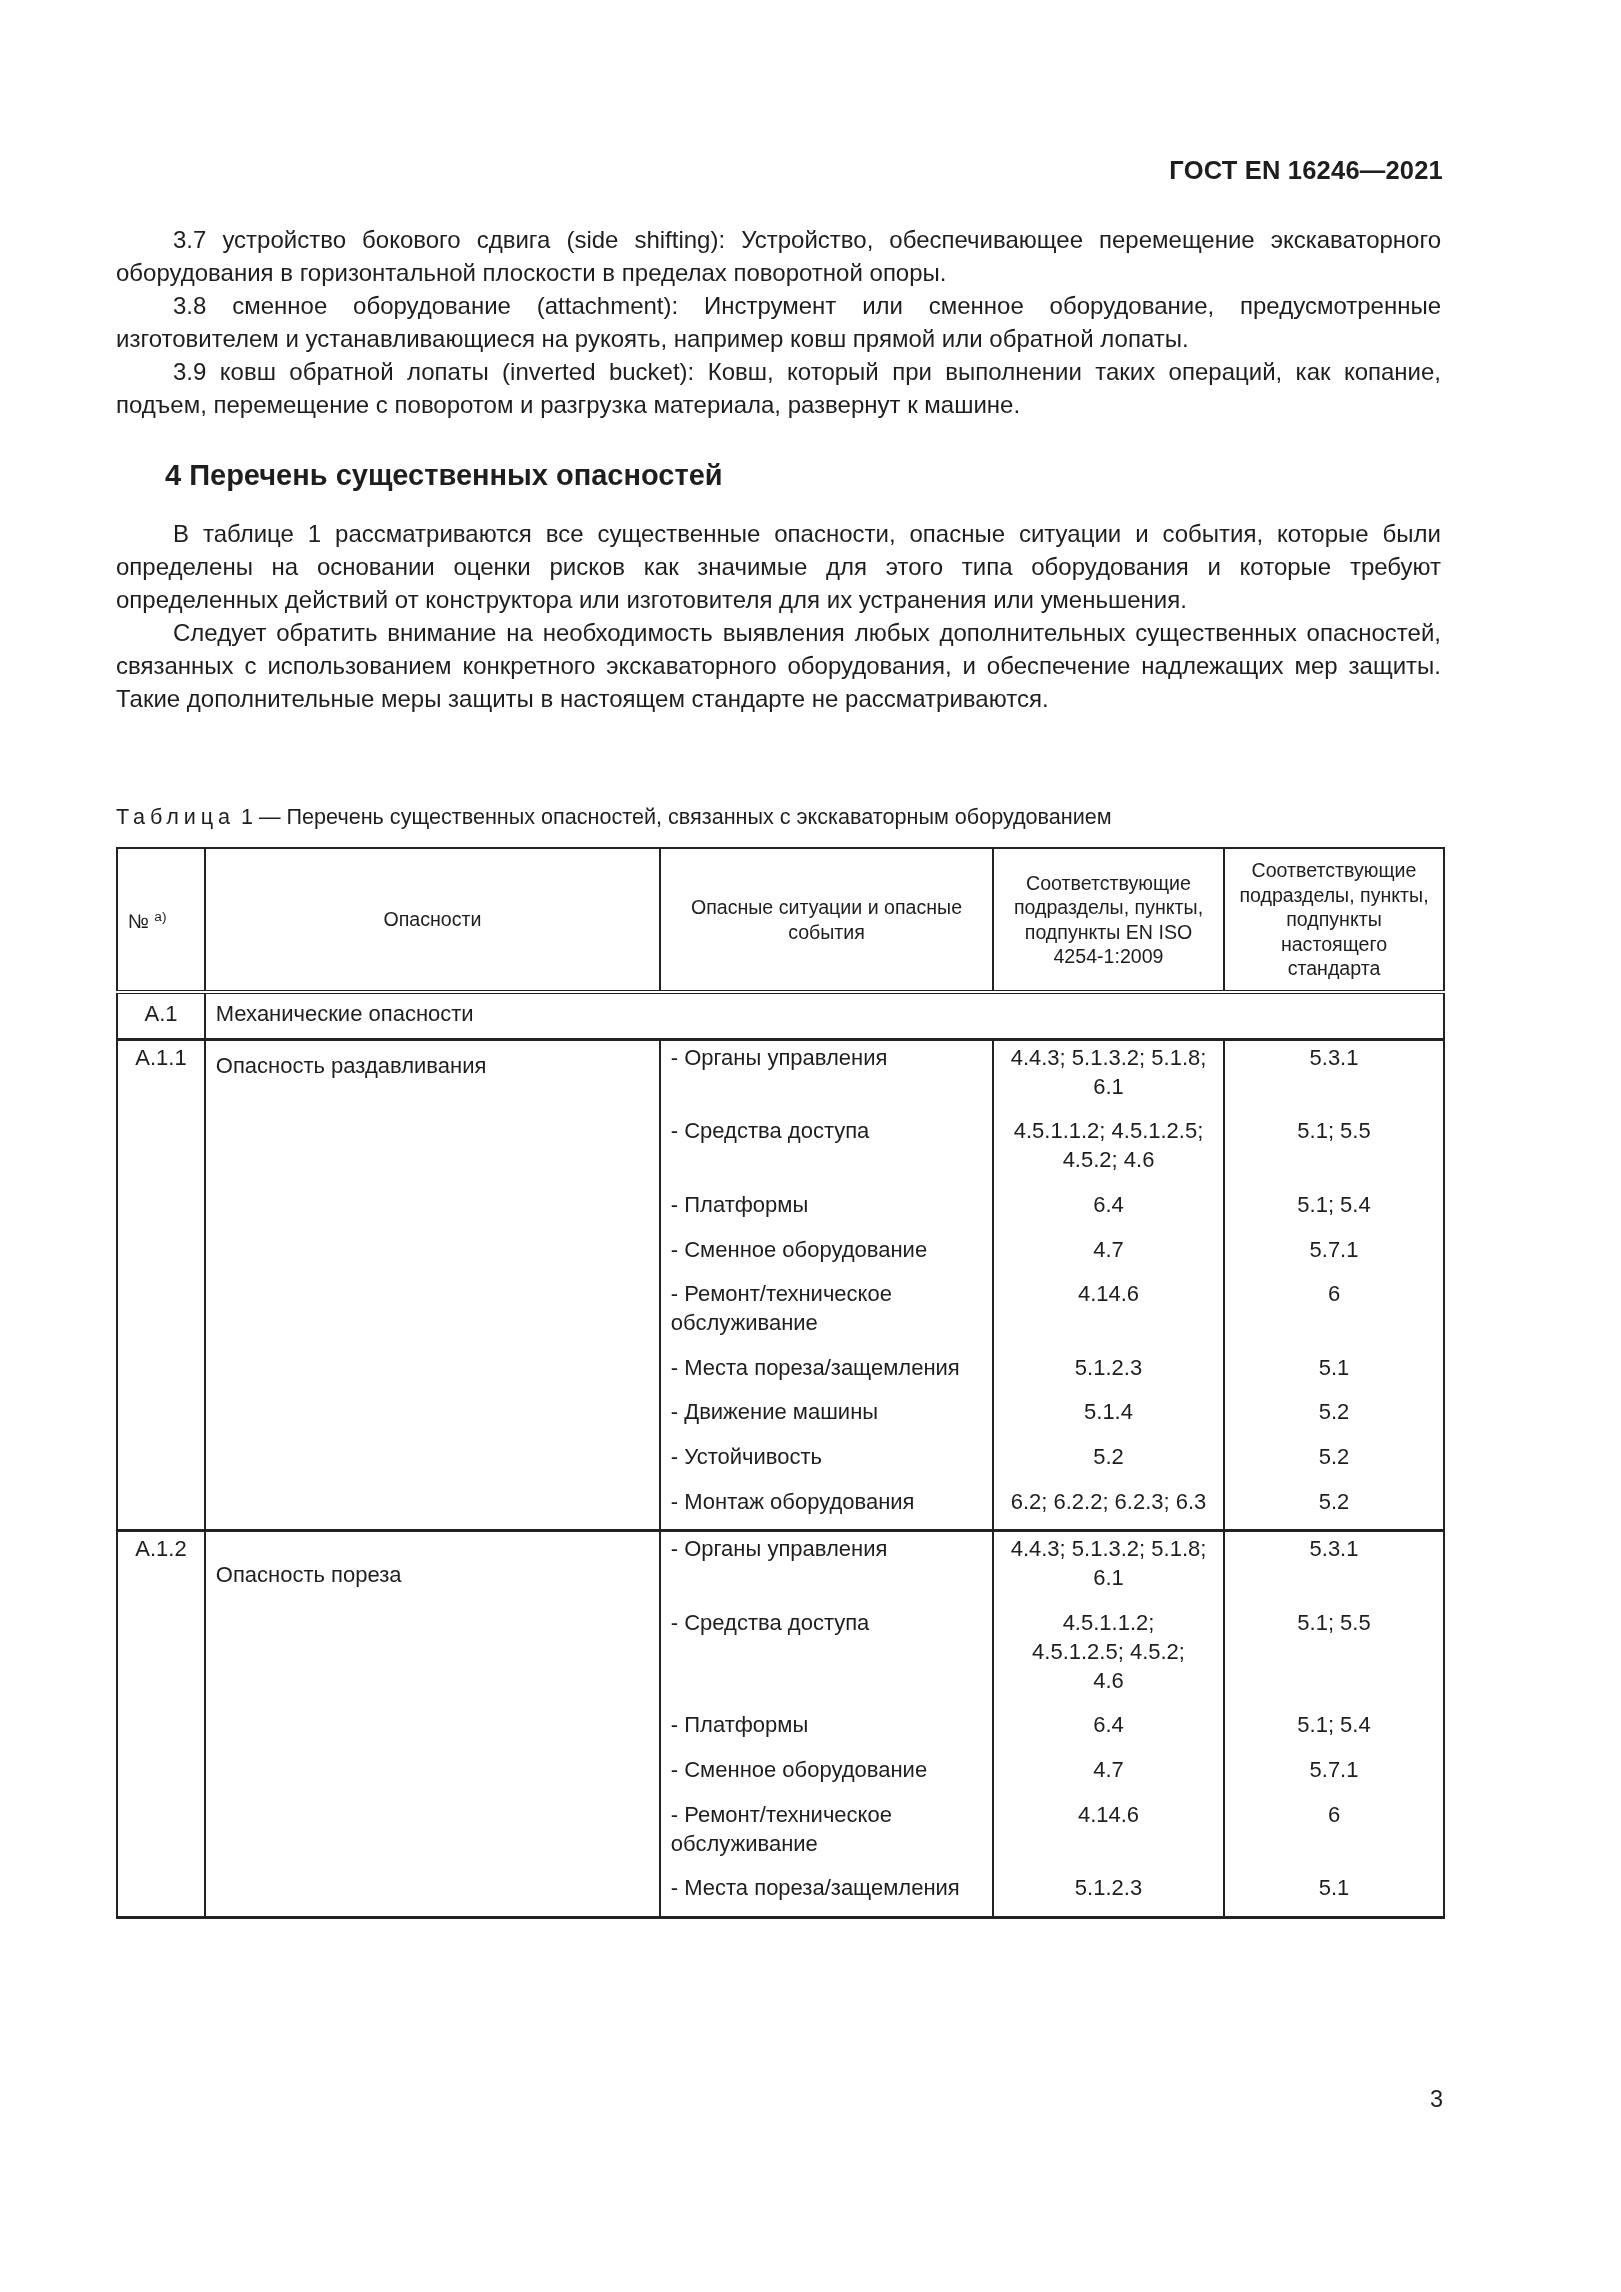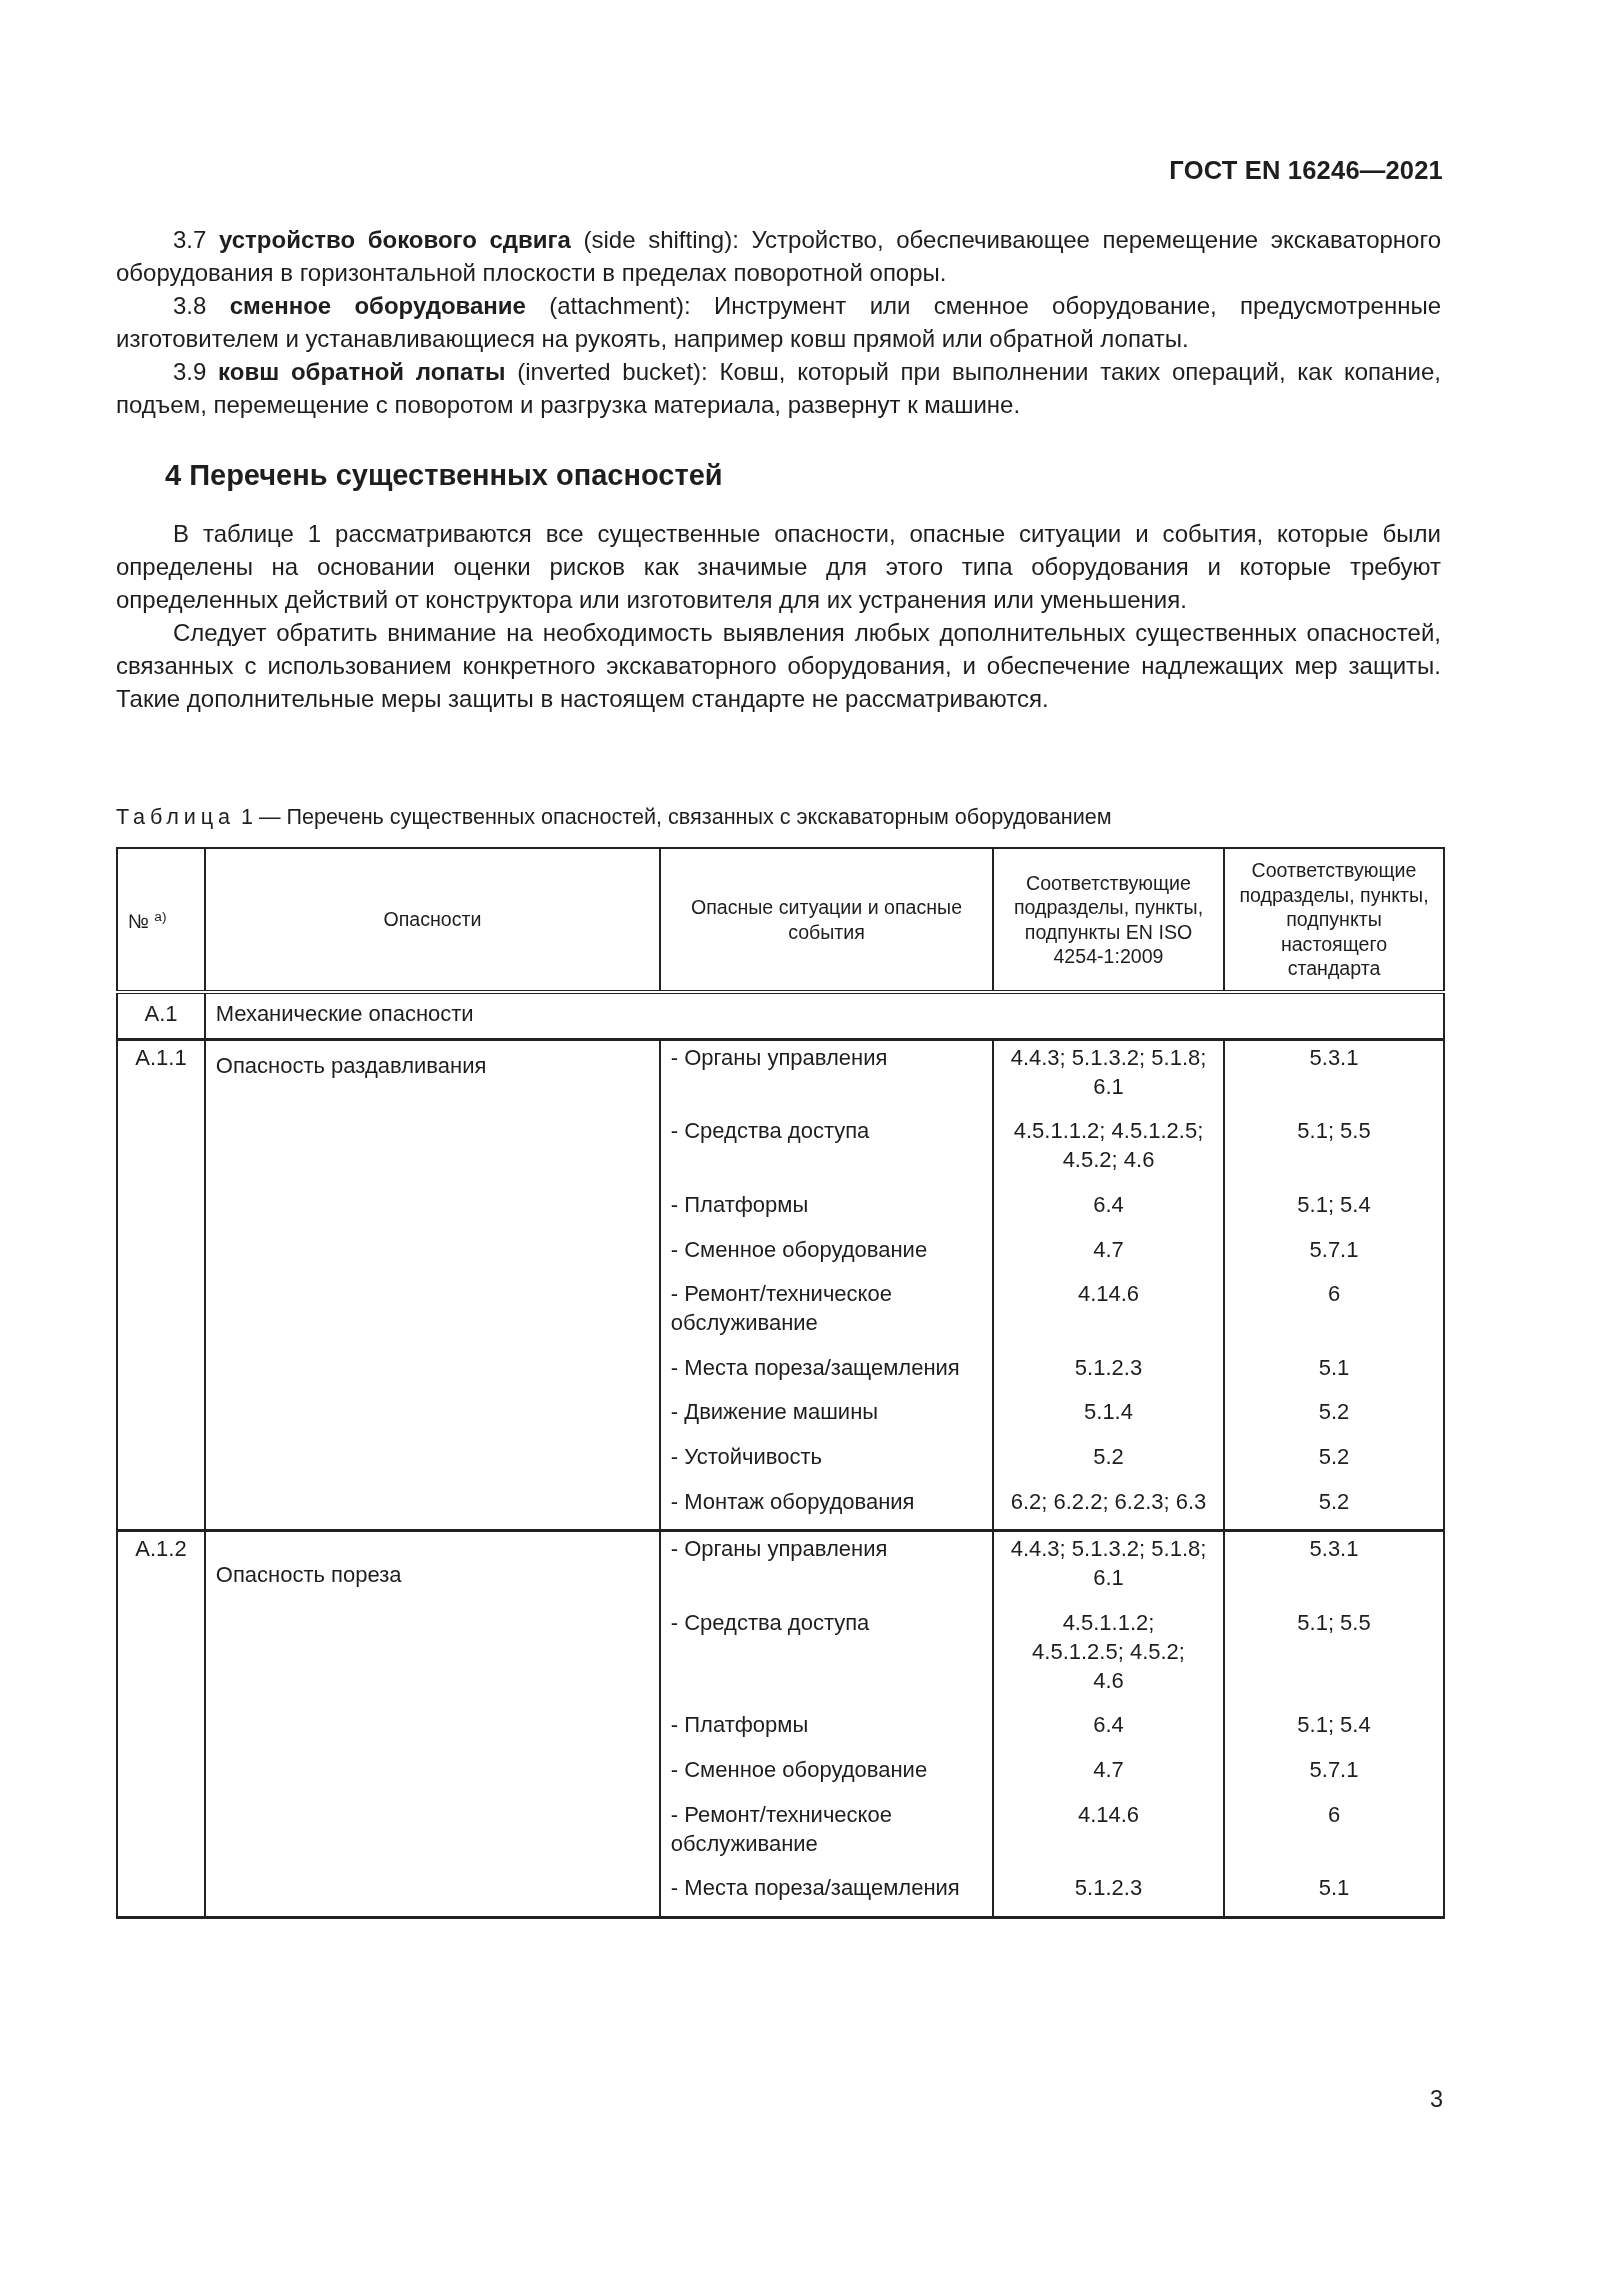--- a/index.html
+++ b/index.html
@@ -10,21 +10,21 @@
   }
   .doc-code {
     position: absolute; top: 156px; right: 178px;
     font-weight: bold; font-size: 25.5px; letter-spacing: 0.2px;
   }
   .body-text {
     position: absolute; left: 116px; width: 1325px;
     font-size: 24px; line-height: 33px; text-align: justify;
   }
   .body-text p { margin: 0; text-indent: 57px; }
-  .body-text b { font-weight: bold; }
+  .body-text b { font-weight: normal; }
   .sec-defs { top: 223px; }
   .section-heading {
     position: absolute; left: 165px; top: 459px;
     font-weight: bold; font-size: 29px;
   }
   .sec-intro { top: 517px; }
   .table-caption {
     position: absolute; left: 116px; top: 804px; font-size: 21.6px;
   }
   .table-caption .spaced { letter-spacing: 4.9px; }

